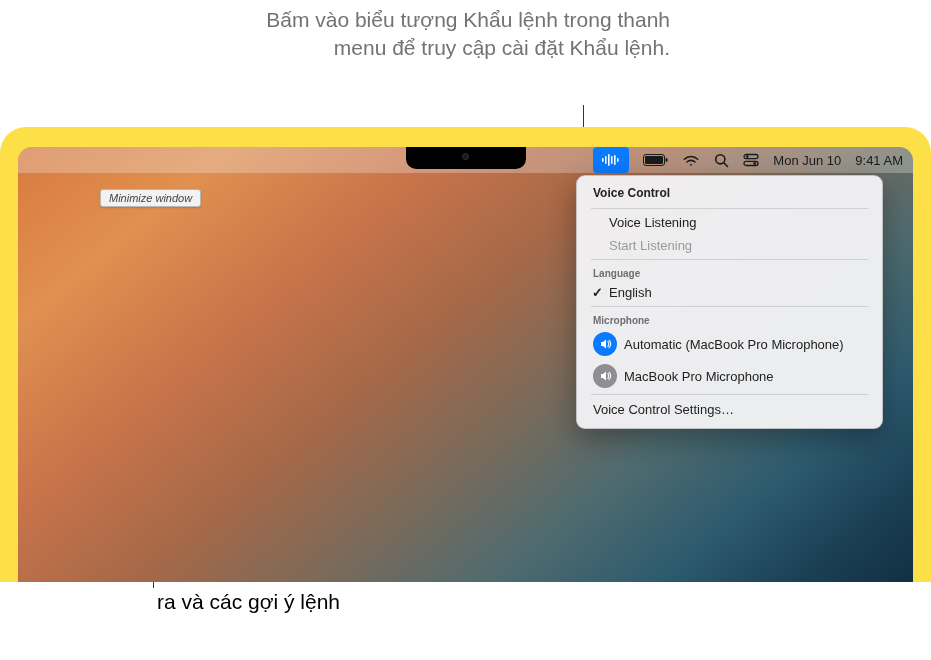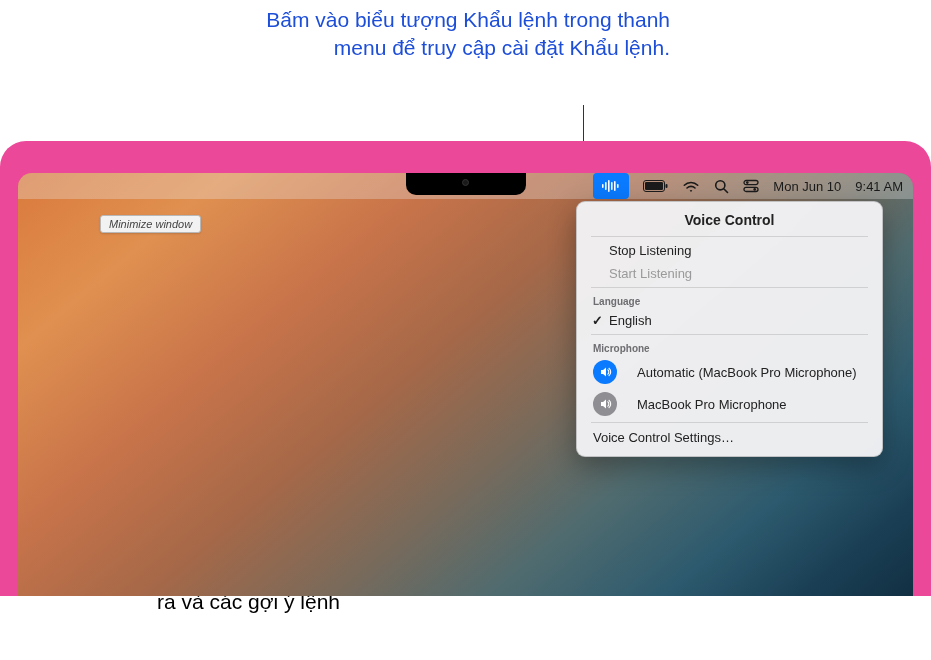--- a/index.html
+++ b/index.html
@@ -11,21 +11,21 @@
     position: relative;
     overflow: hidden;
   }
   .callout-top {
     position: absolute;
     top: 6px;
     left: 210px;
     width: 460px;
     font-size: 21px;
     line-height: 1.35;
-    color: #1d4ed8;
+    color: #737373;
     text-align: right;
   }
   .callout-top-line {
     position: absolute;
     top: 105px;
     left: 583px;
     width: 1px;
     height: 63px;
     background: #333;
   }
@@ -40,27 +40,27 @@
   .callout-bottom-line {
     position: absolute;
     top: 228px;
     left: 153px;
     width: 1px;
     height: 360px;
     background: #333;
   }
   .laptop {
     position: absolute;
-    top: 141px;
+    top: 127px;
     left: 0;
     width: 931px;
     height: 455px;
-    background: #ec4899;
+    background: #fde047;
     border-radius: 26px 26px 0 0;
-    padding: 32px 18px 0 18px;
+    padding: 20px 18px 0 18px;
   }
   .screen {
     width: 100%;
     height: 100%;
     background: linear-gradient(140deg, #d97a3d 0%, #e09050 15%, #c9744a 30%, #a56848 45%, #7a6a5a 58%, #4f6b6f 70%, #2d5a6e 82%, #1a3f55 92%, #122f42 100%);
     border-radius: 14px 14px 0 0;
     position: relative;
     overflow: hidden;
   }
   .notch {
@@ -122,35 +122,35 @@
     width: 307px;
     background: rgba(242,242,244,0.97);
     border: 0.5px solid rgba(0,0,0,0.18);
     border-radius: 9px;
     box-shadow: 0 10px 28px rgba(0,0,0,0.32);
     padding: 6px;
     font-size: 13px;
     color: #222;
     backdrop-filter: blur(20px);
   }
-  .dd-title { font-weight: 700; padding: 4px 10px 6px; font-size: 14px; text-align: center; }
+  .dd-title { font-weight: 700; padding: 4px 10px 6px; font-size: 12px; }
   .dd-hr { height: 1px; background: rgba(0,0,0,0.12); margin: 2px 8px; }
   .dd-item { padding: 4px 10px 4px 26px; border-radius: 4px; position: relative; }
   .dd-item.disabled { color: #9a9a9a; }
   .dd-head { font-weight: 700; color: #6e6e72; font-size: 10px; padding: 6px 10px 2px; }
   .dd-check::before {
     content: "✓";
     position: absolute;
     left: 9px;
     font-weight: 600;
   }
   .dd-mic {
     display: flex;
     align-items: center;
-    gap: 20px;
+    gap: 7px;
     padding: 4px 10px;
   }
   .mic-circle {
     width: 24px; height: 24px; border-radius: 50%;
     display: flex; align-items: center; justify-content: center;
     flex-shrink: 0;
   }
   .mic-circle.sel { background: #0a7aff; }
   .mic-circle.unsel { background: #8e8e93; }
   .dd-settings { padding: 5px 10px; }
@@ -213,21 +213,21 @@
       </div>
       <div class="mb-item" style="font-weight:500;">Mon Jun 10</div>
       <div class="mb-item" style="font-weight:500;">9:41 AM</div>
     </div>
 
     <div class="tooltip">Minimize window</div>
 
     <div class="dropdown">
       <div class="dd-title">Voice Control</div>
       <div class="dd-hr"></div>
-      <div class="dd-item">Stop Listening</div>
+      <div class="dd-item">Voice Listening</div>
       <div class="dd-item disabled">Start Listening</div>
       <div class="dd-hr"></div>
       <div class="dd-head">Language</div>
       <div class="dd-item dd-check">English</div>
       <div class="dd-hr"></div>
       <div class="dd-head">Microphone</div>
       <div class="dd-mic">
         <div class="mic-circle sel">
           <svg width="14" height="14" viewBox="0 0 14 14">
               <path d="M3 5 H5 L8 2.5 V11.5 L5 9 H3 Z" fill="#fff"></path>

